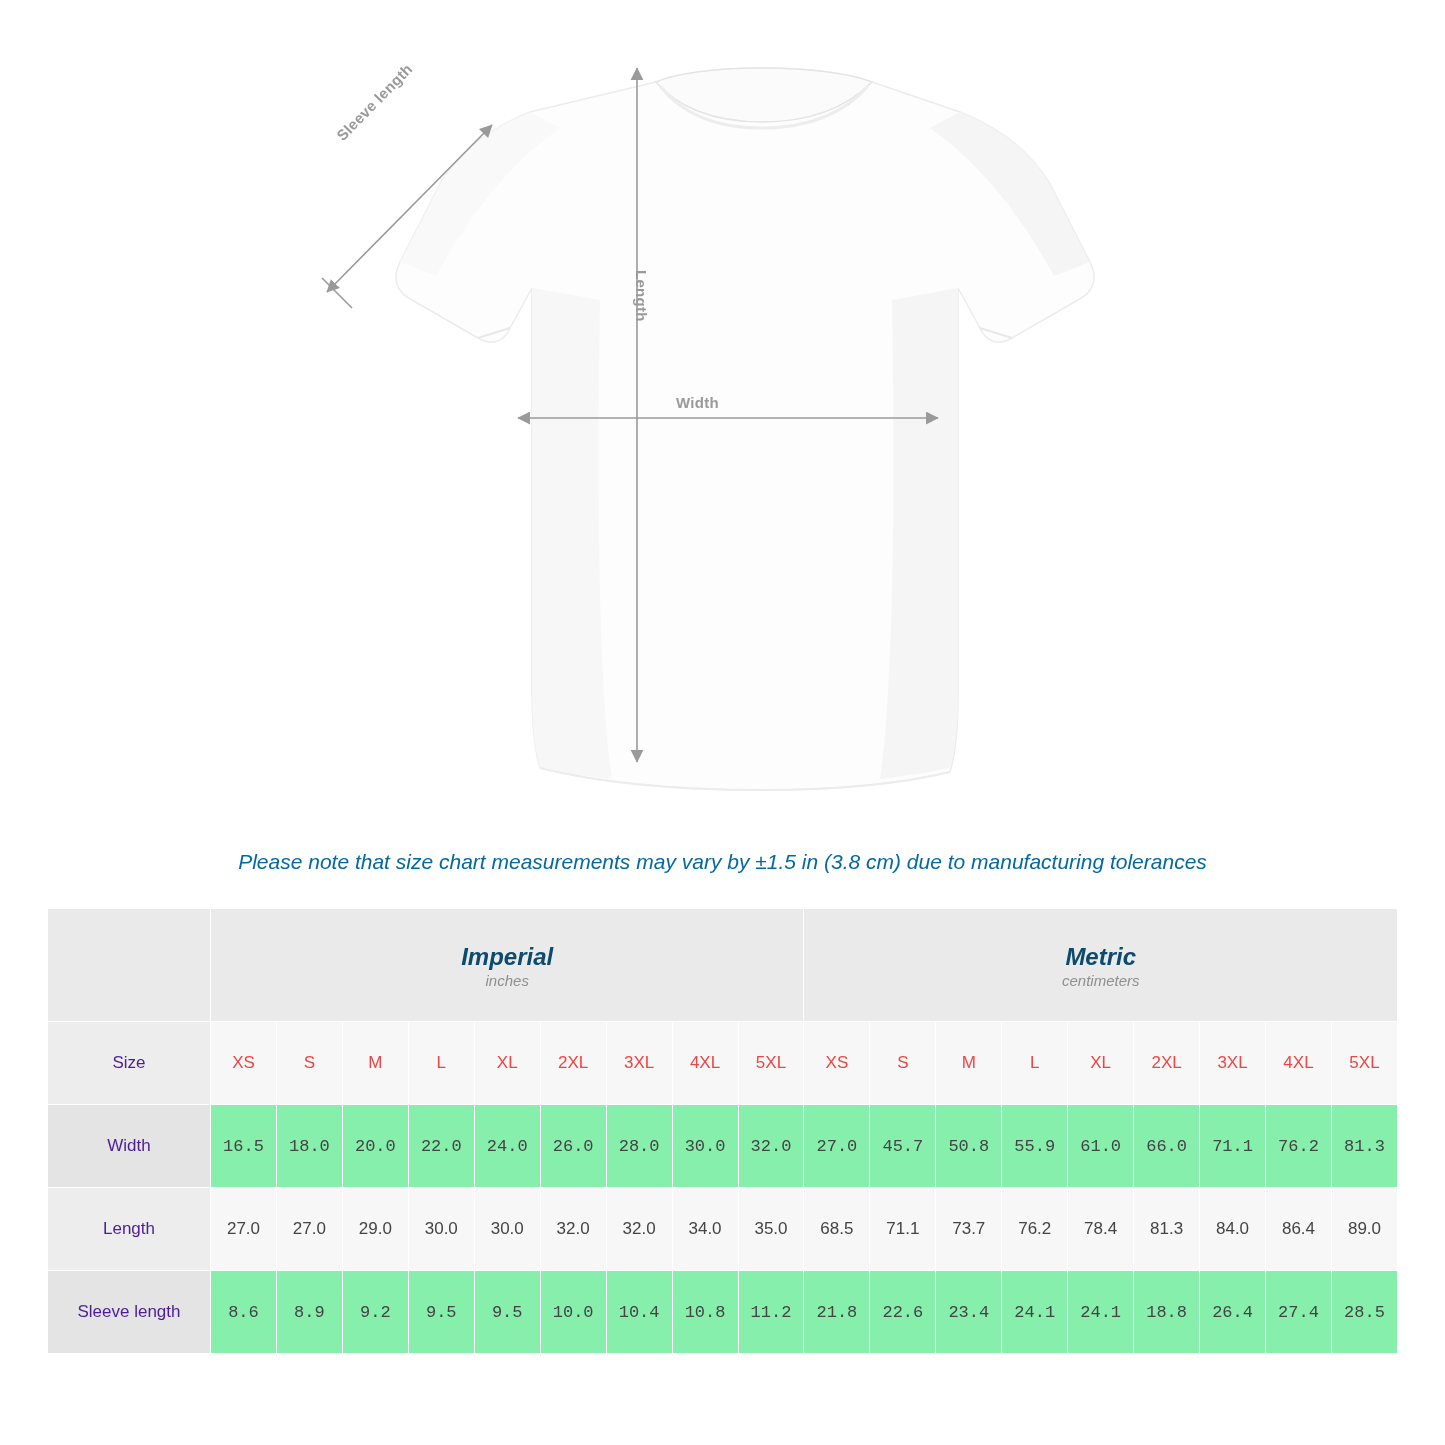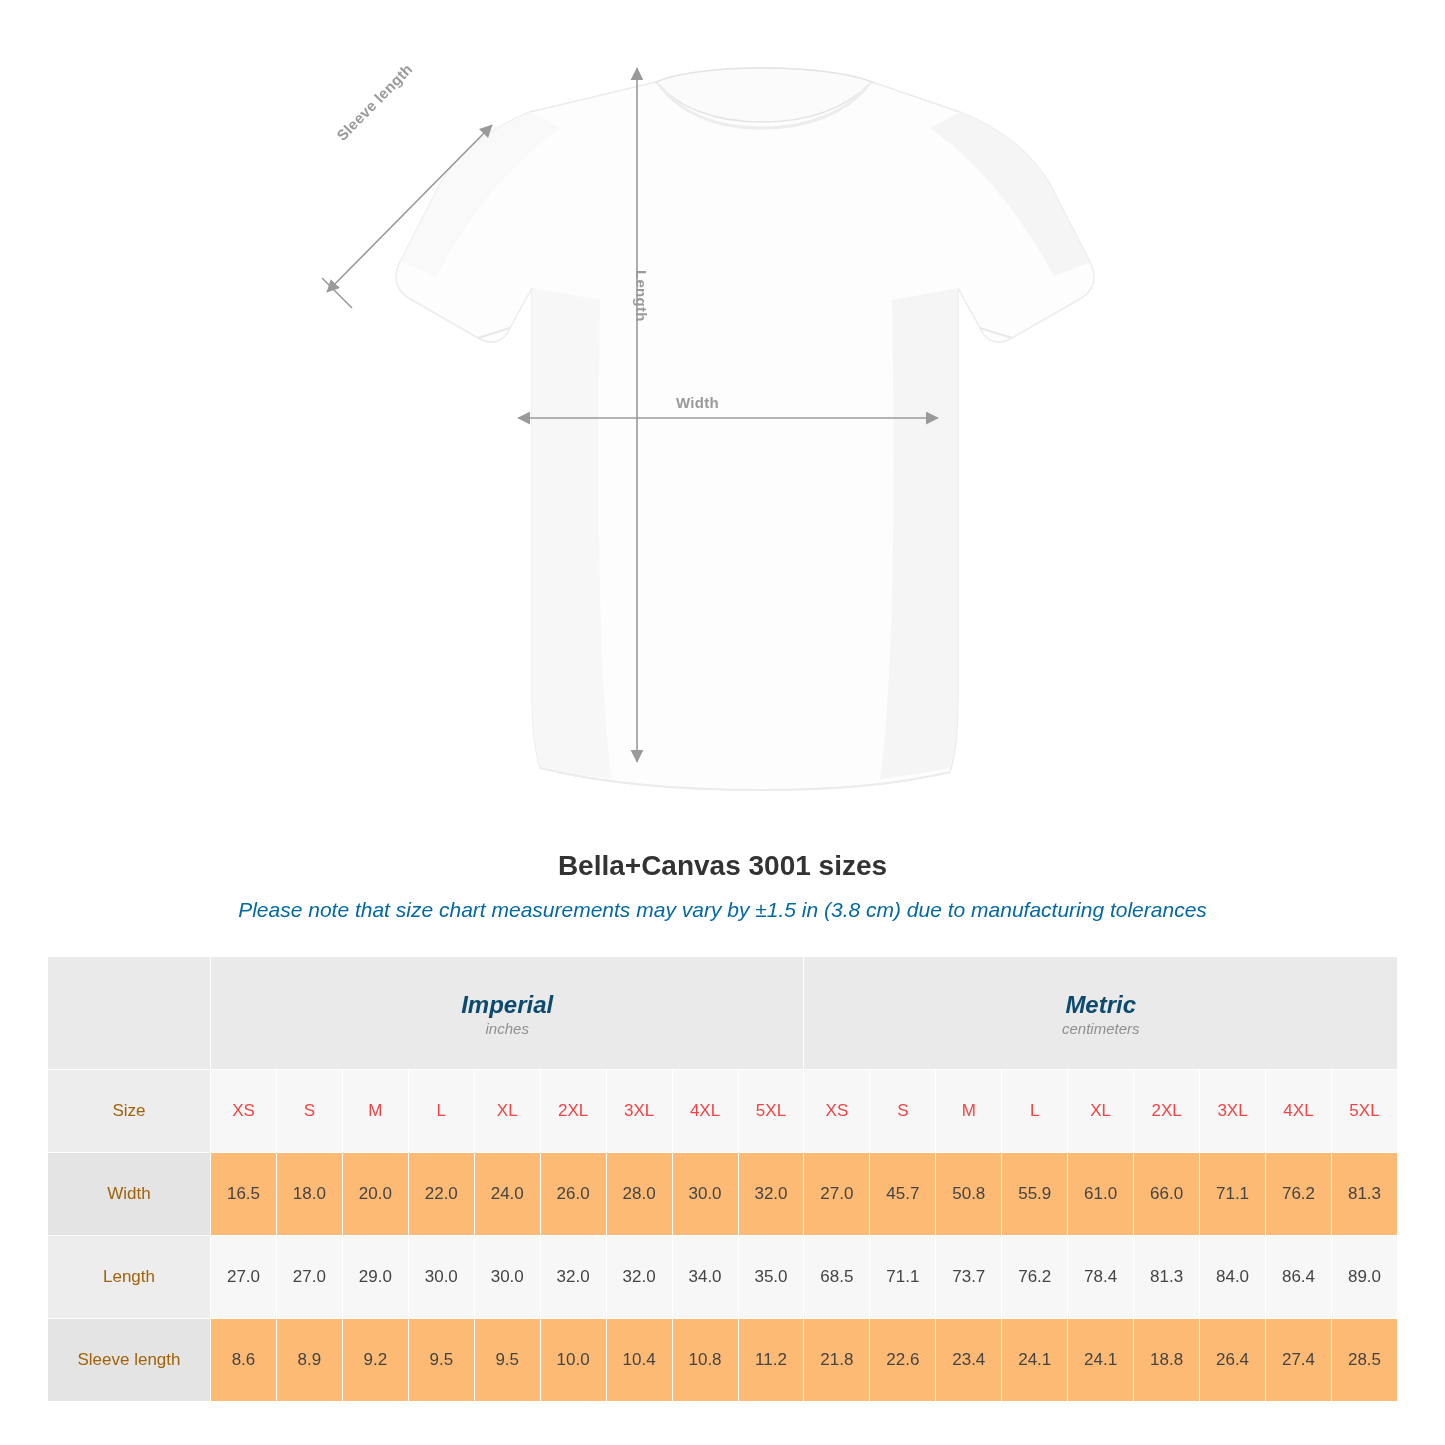--- a/index.html
+++ b/index.html
@@ -99,32 +99,32 @@
   .sys-unit {
     font-size: 15px;
     font-style: italic;
     color: #8f8f8f;
   }
   
   .row-head {
     background: #ededed;
     font-weight: bold;
     font-size: 17px;
-    color: #a16207;
+    color: #4c1d95;
     height: 83px;
   }
   .col-head {
     background: #f7f7f7;
     font-weight: bold;
     font-size: 17px;
     color: #ef4444;
     height: 83px;
   }
   .row-odd .row-head { background: #e4e4e4; }
-  .row-odd .cell { background: #fdba74; }
+  .row-odd .cell { background: #86efac; font-family: Liberation Mono, monospace; }
   .row-even .row-head { background: #ededed; }
   .row-even .cell { background: #f7f7f7; text-align: center; }
   .cell {
     font-size: 17px;
     color: #444444;
     height: 83px;
   }
   .label-col { width: 163px; }
 </style>
 </head>
@@ -196,21 +196,20 @@
       <line x1="322" y1="278" x2="352" y2="308" stroke="#9a9a9a" stroke-width="1.6"></line>
     </g>
   </svg>
 
   <div class="dim-label" id="label-sleeve">Sleeve length</div>
   <div class="dim-label" id="label-length">Length</div>
   <div class="dim-label" id="label-width">Width</div>
 </div>
 
 <div class="title-wrap">
-  <h1 class="chart-title">Bella+Canvas 3001 sizes</h1>
   <p class="chart-note">Please note that size chart measurements may vary by ±1.5 in (3.8 cm) due to manufacturing tolerances</p>
 </div>
 
 <div class="table-wrap">
   <table class="sizes">
     <colgroup>
       <col class="label-col">
     </colgroup>
     <thead>
       <tr>

